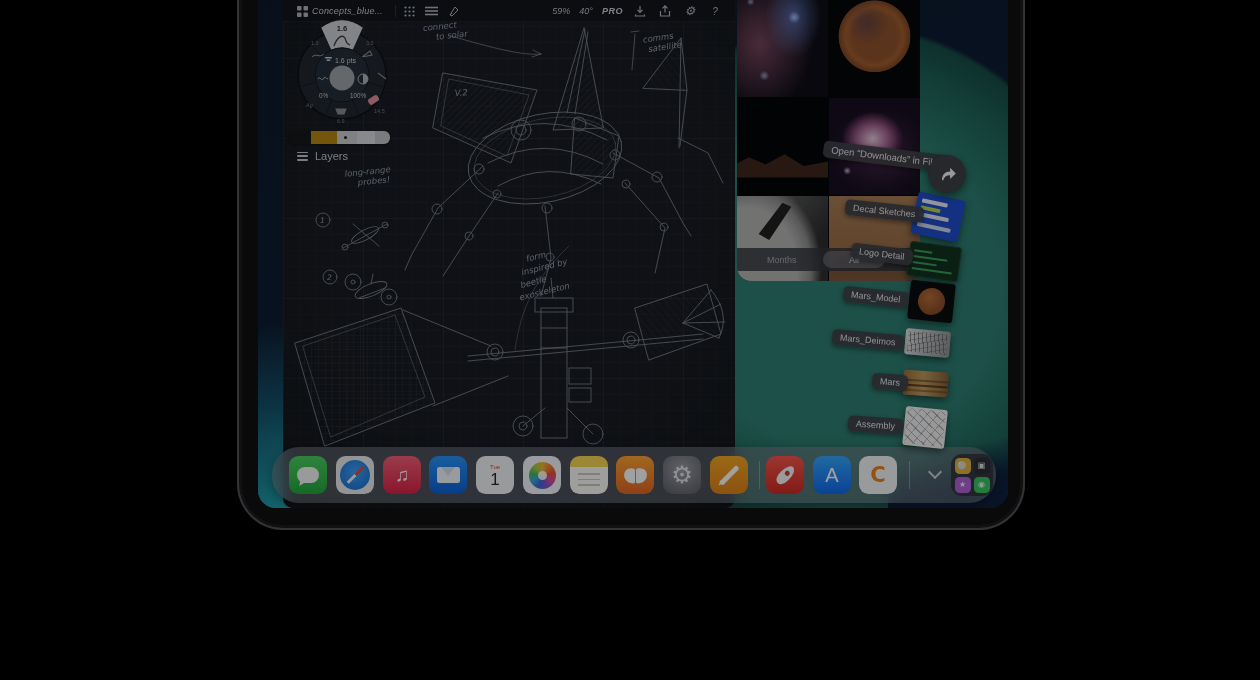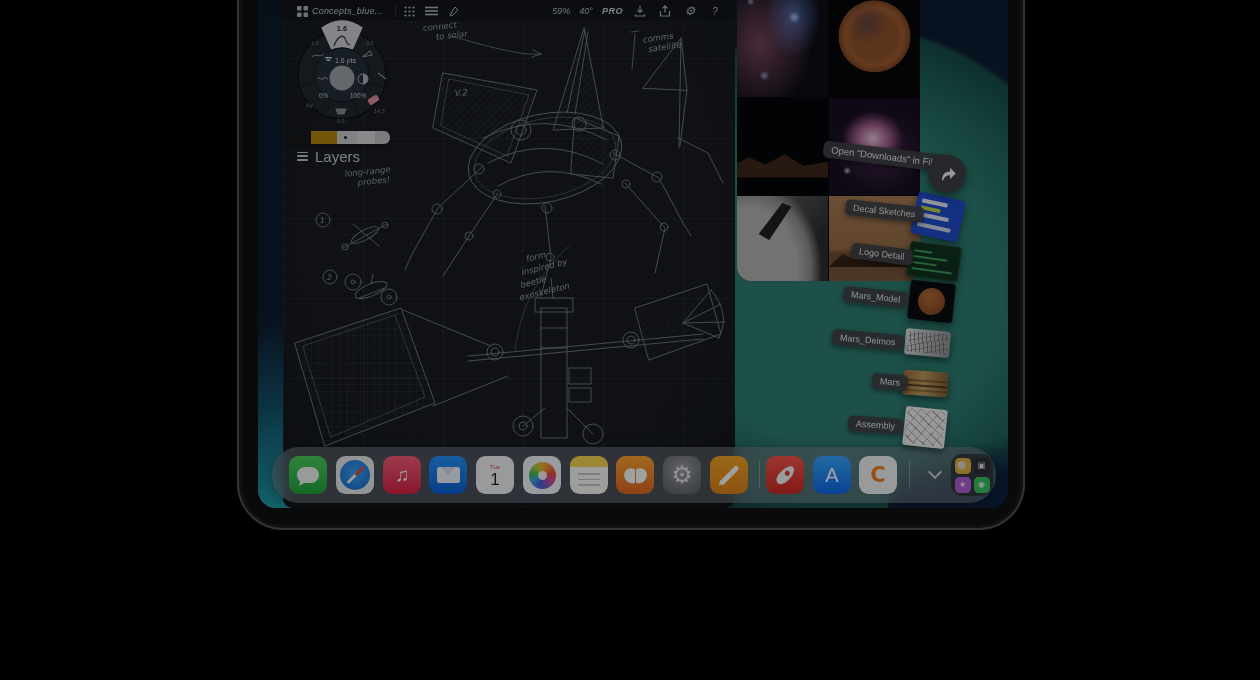--- a/index.html
+++ b/index.html
@@ -54,21 +54,21 @@
 
   .sketch-svg { position:absolute; inset:0; z-index:1; }
   .sketch-svg text { font-family:"DejaVu Sans", sans-serif; font-style:italic; fill:#939ca4; }
 
   .wheel-wrap { position:absolute; left:1px; top:39px; width:116px; height:116px; z-index:6; }
   .palette { position:absolute; left:5px; top:153px; width:102px; height:13px; display:flex;
              border-radius:6px; overflow:hidden; z-index:6; box-shadow:0 1px 3px rgba(0,0,0,.5); }
   .palette .sw { height:100%; position:relative; }
   .palette .dot { position:absolute; left:7px; top:5px; width:3px; height:3px; border-radius:50%; background:#1c1c1c; }
   .layers-row { position:absolute; left:14px; top:171px; height:14px; display:flex; align-items:center;
-                gap:7px; z-index:6; color:#c3c8cd; font-size:15px; }
+                gap:7px; z-index:6; color:#c3c8cd; font-size:11px; }
   .hamburger { width:11px; height:9px; display:flex; flex-direction:column; justify-content:space-between; }
   .hamburger i { display:block; height:1.6px; background:#c3c8cd; border-radius:1px; }
 
   
   .photos { position:absolute; left:479px; top:0; width:183px; height:303px;
             background:#000; border-radius:0 0 14px 14px; overflow:hidden; z-index:10; }
   .ph { position:absolute; overflow:hidden; }
   .ph-nebula { background:
       radial-gradient(40px 60px at 62% 32%, rgba(120,160,255,.55), transparent 70%),
       radial-gradient(6px 6px at 63% 33%, #cfe0ff, transparent),
@@ -462,20 +462,24 @@
       </div>
     </div>
 
     <div class="photos">
       <div class="ph ph-nebula" style="left:0;top:0;width:91px;height:119px;"></div>
       <div class="ph ph-marsglobe" style="left:92px;top:0;width:91px;height:119px;"></div>
       <div class="ph ph-landscape" style="left:0;top:120px;width:91px;height:97px;"></div>
       <div class="ph ph-orion" style="left:92px;top:120px;width:91px;height:97px;"></div>
       <div class="ph ph-probe" style="left:0;top:218px;width:91px;height:85px;"></div>
       <div class="ph ph-rover" style="left:92px;top:218px;width:91px;height:85px;"></div>
+      <div class="ph-bar">
+        <span class="ph-months">Months</span>
+        <span class="ph-all-pill">All</span>
+      </div>
     </div>
 
     <div class="dragl pill" style="left:565px;top:170px;transform:rotate(7deg);font-size:9.5px;">Open “Downloads” in Files</div>
 
     <div class="share-circle">
       <svg width="20" height="18" viewBox="0 0 32 28">
         <path d="M8 24 C8 15 13 10 21 10 L21 4 L30 13 L21 22 L21 16 C15 16 11 19 10 24 Z" fill="#f2f2f4"></path>
       </svg>
     </div>
 

